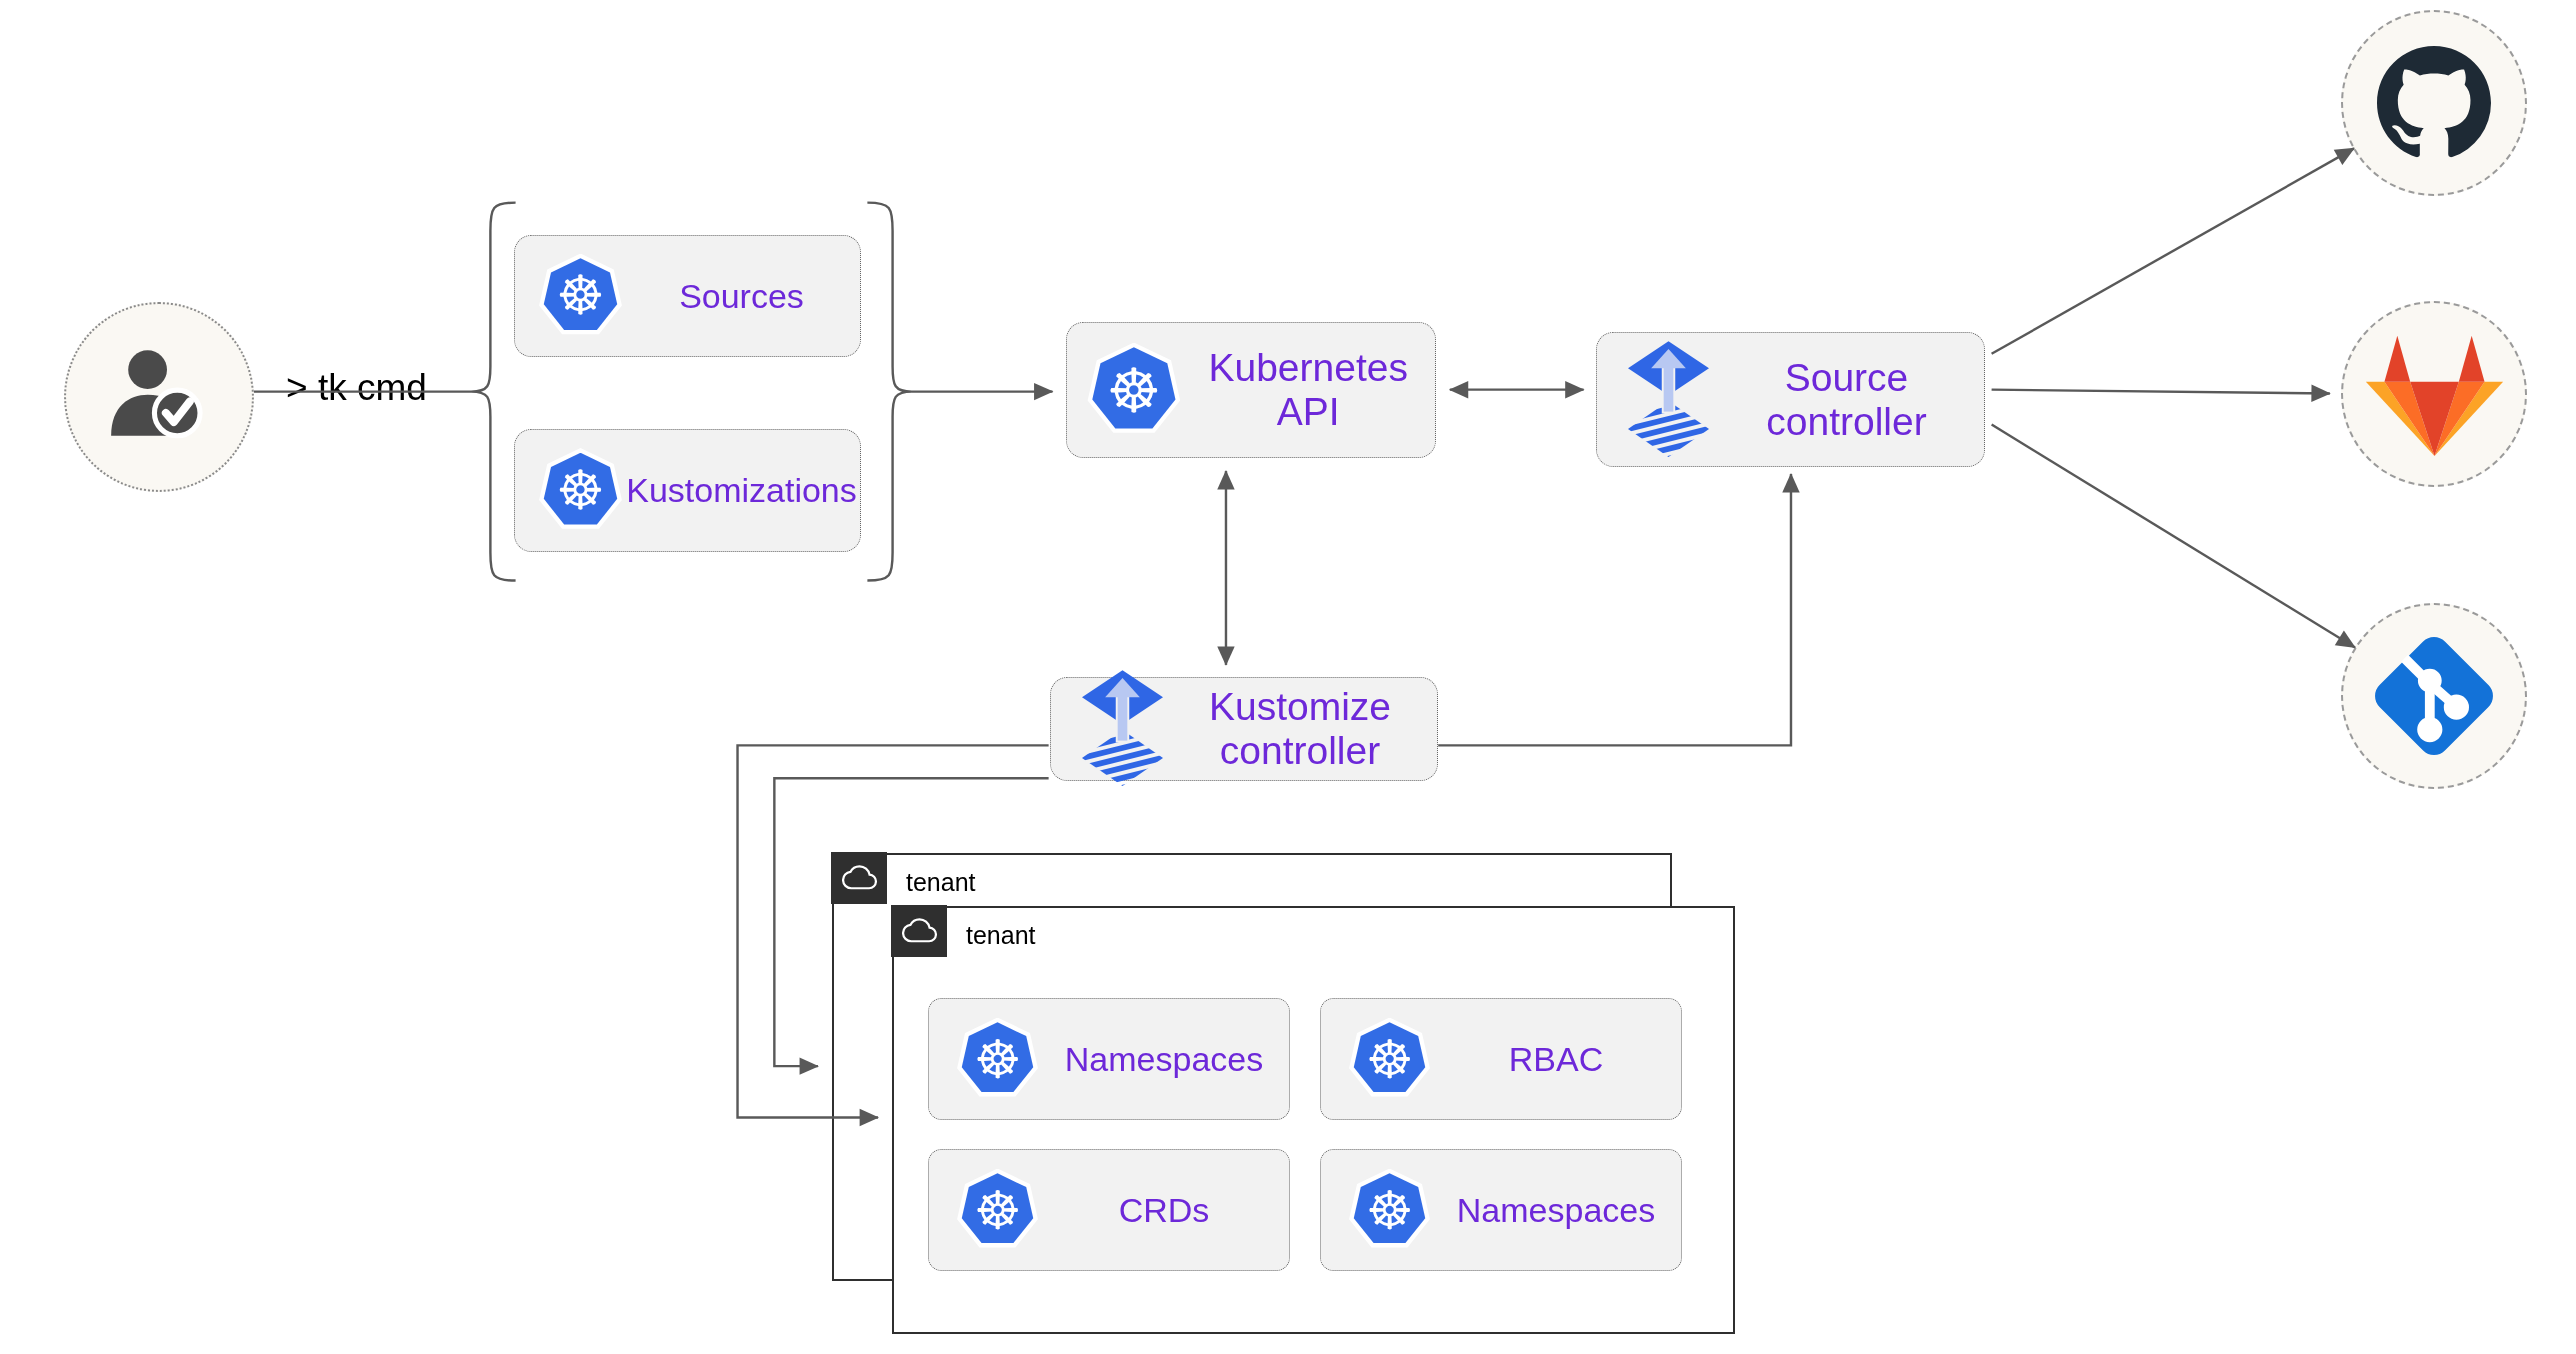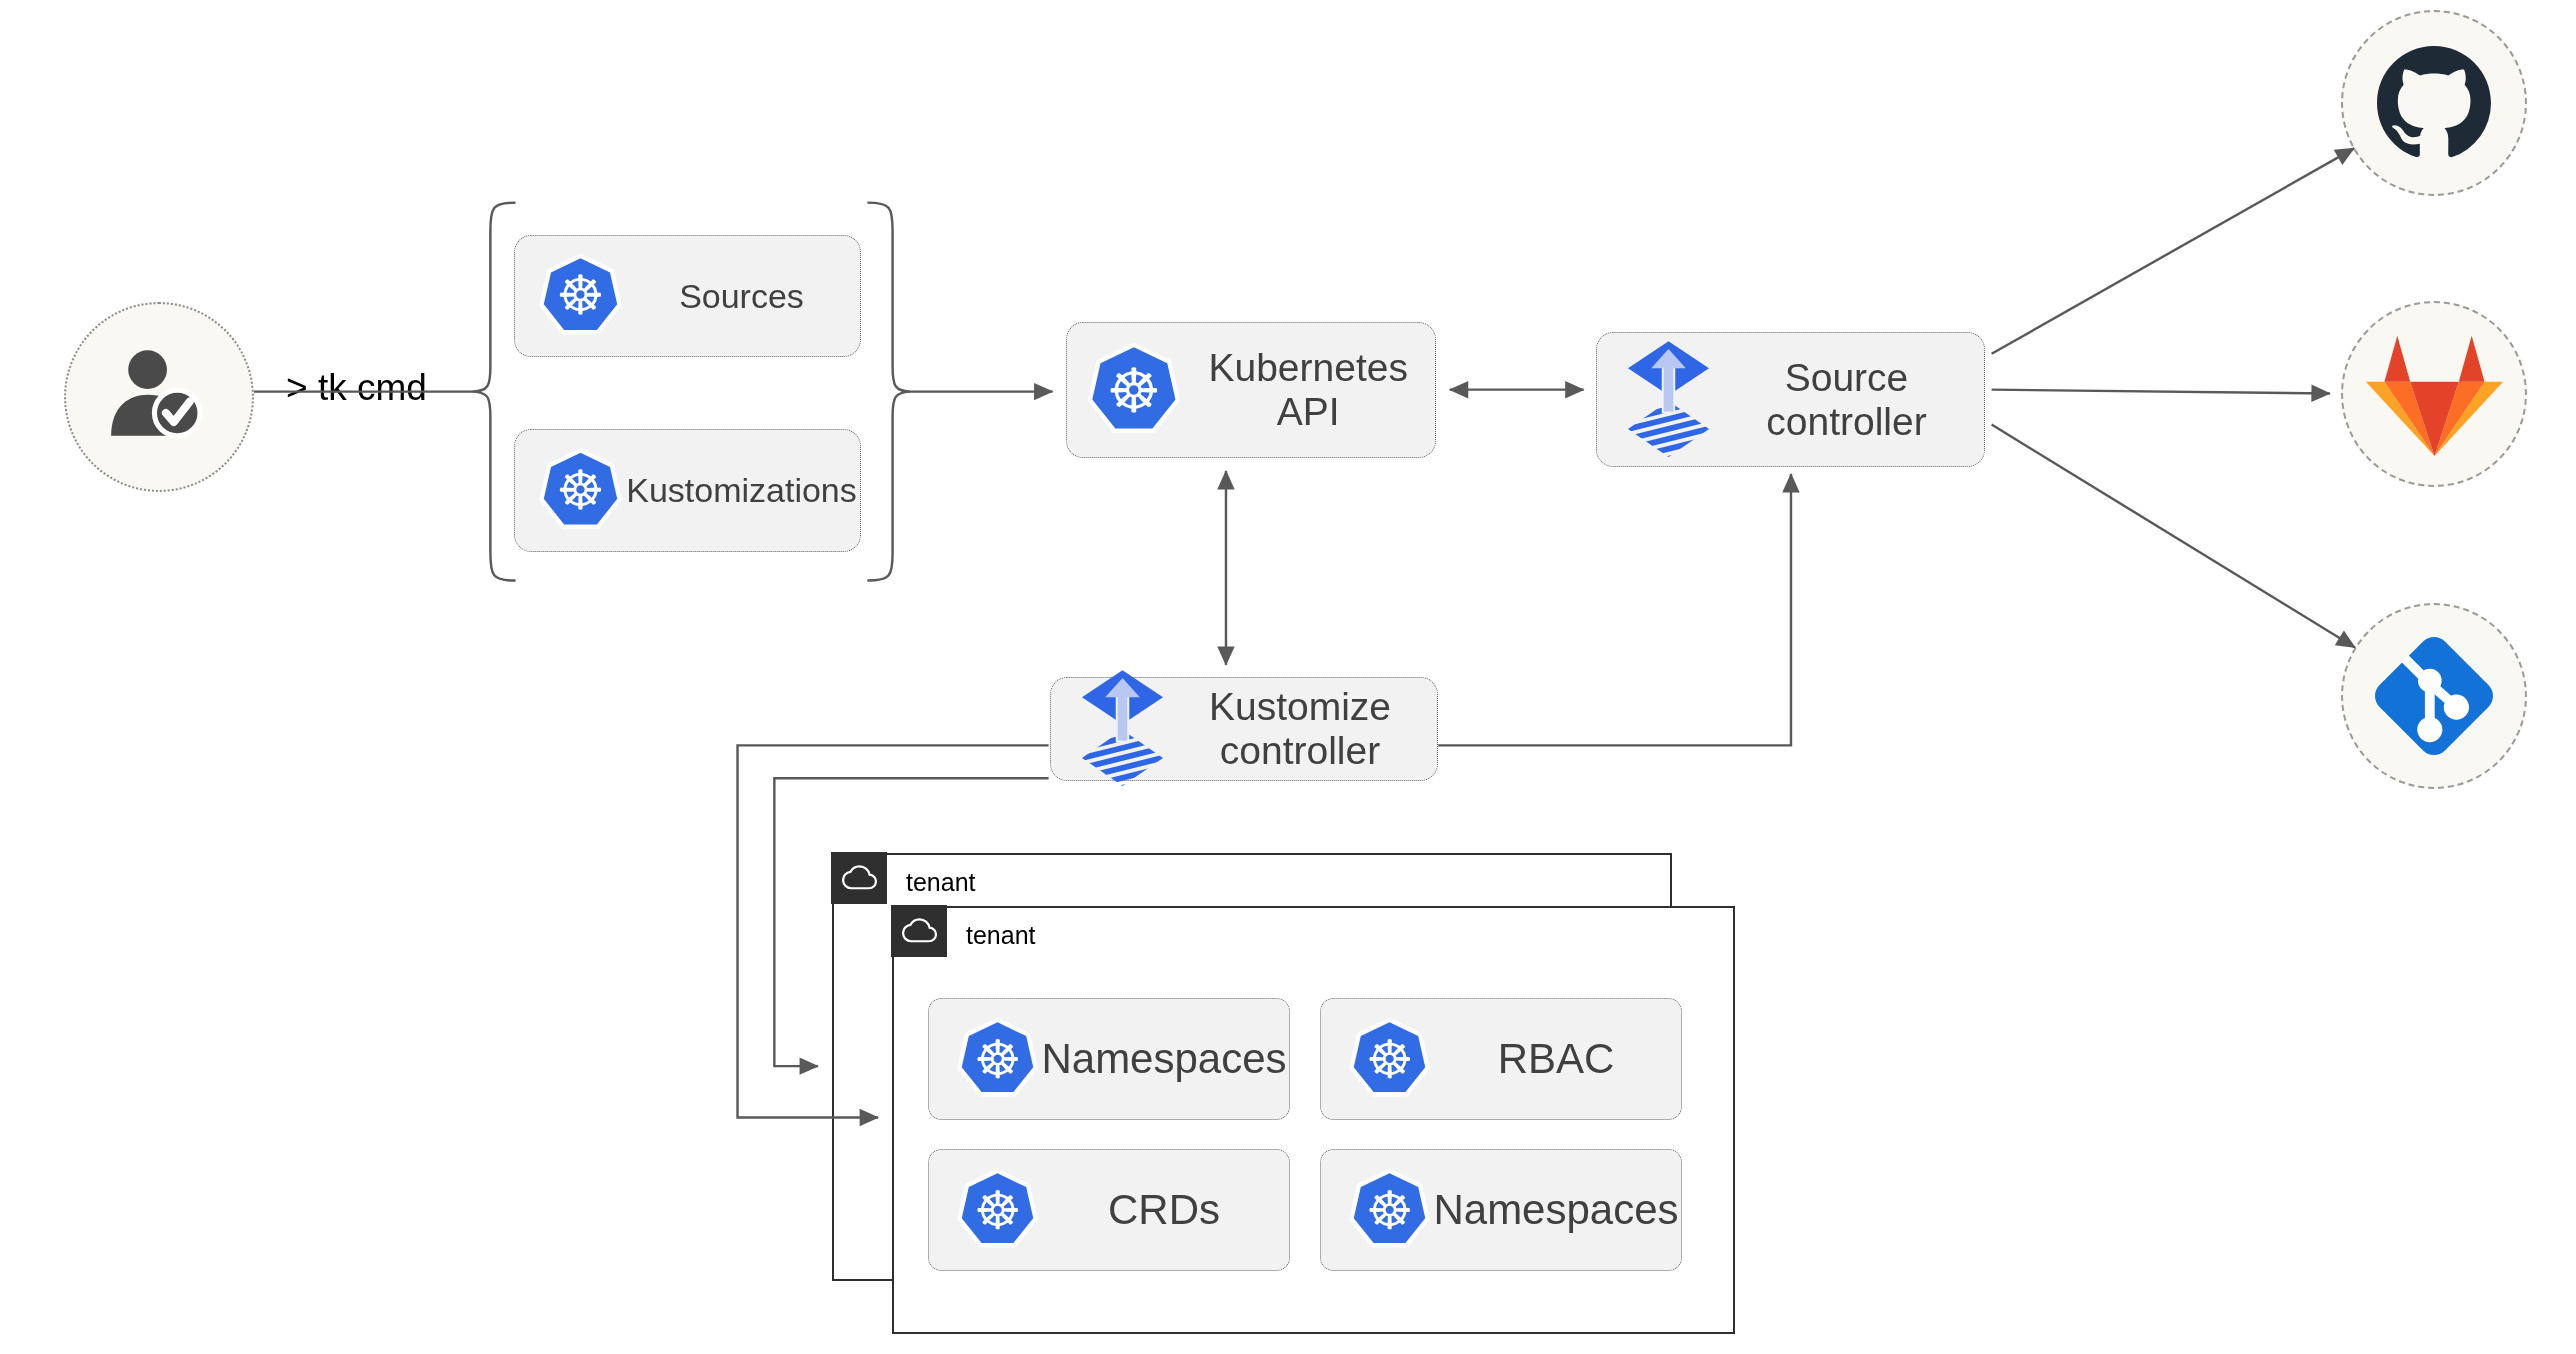--- a/index.html
+++ b/index.html
@@ -5,24 +5,24 @@
   html,body{margin:0;padding:0;background:#ffffff;}
   #canvas{
     position:relative;width:2576px;height:1355px;background:#ffffff;overflow:hidden;
     font-family:"Liberation Sans",sans-serif;color:#000;
   }
   
   .node{
     position:absolute;background:#f2f2f2;border:1.9px dotted #676767;border-radius:17.4px;
     display:flex;align-items:center;box-sizing:border-box;
   }
-  .node .lbl{flex:1;text-align:center;color:#404040;line-height:1.12;}
+  .node .lbl{flex:1;text-align:center;color:#6d28d9;line-height:1.12;}
   .fs40 .lbl{font-size:39px;}
   .fs35 .lbl{font-size:34px;}
-  .fs34 .lbl{font-size:42px;}
+  .fs34 .lbl{font-size:34px;}
   
   .k8s{position:relative;flex:0 0 auto;}
   .k8s .hw,.k8s .hb{
     position:absolute;
     clip-path:polygon(50% 0%,89.1% 18.8%,98.7% 61.1%,71.7% 95.1%,28.3% 95.1%,1.3% 61.1%,10.9% 18.8%);
   }
   .k8s .hw{inset:0;background:#ffffff;}
   .k8s .hb{inset:4.8px;background:#326ce5;}
   .k8s .wheel{
     position:absolute;inset:0;display:flex;align-items:center;justify-content:center;

